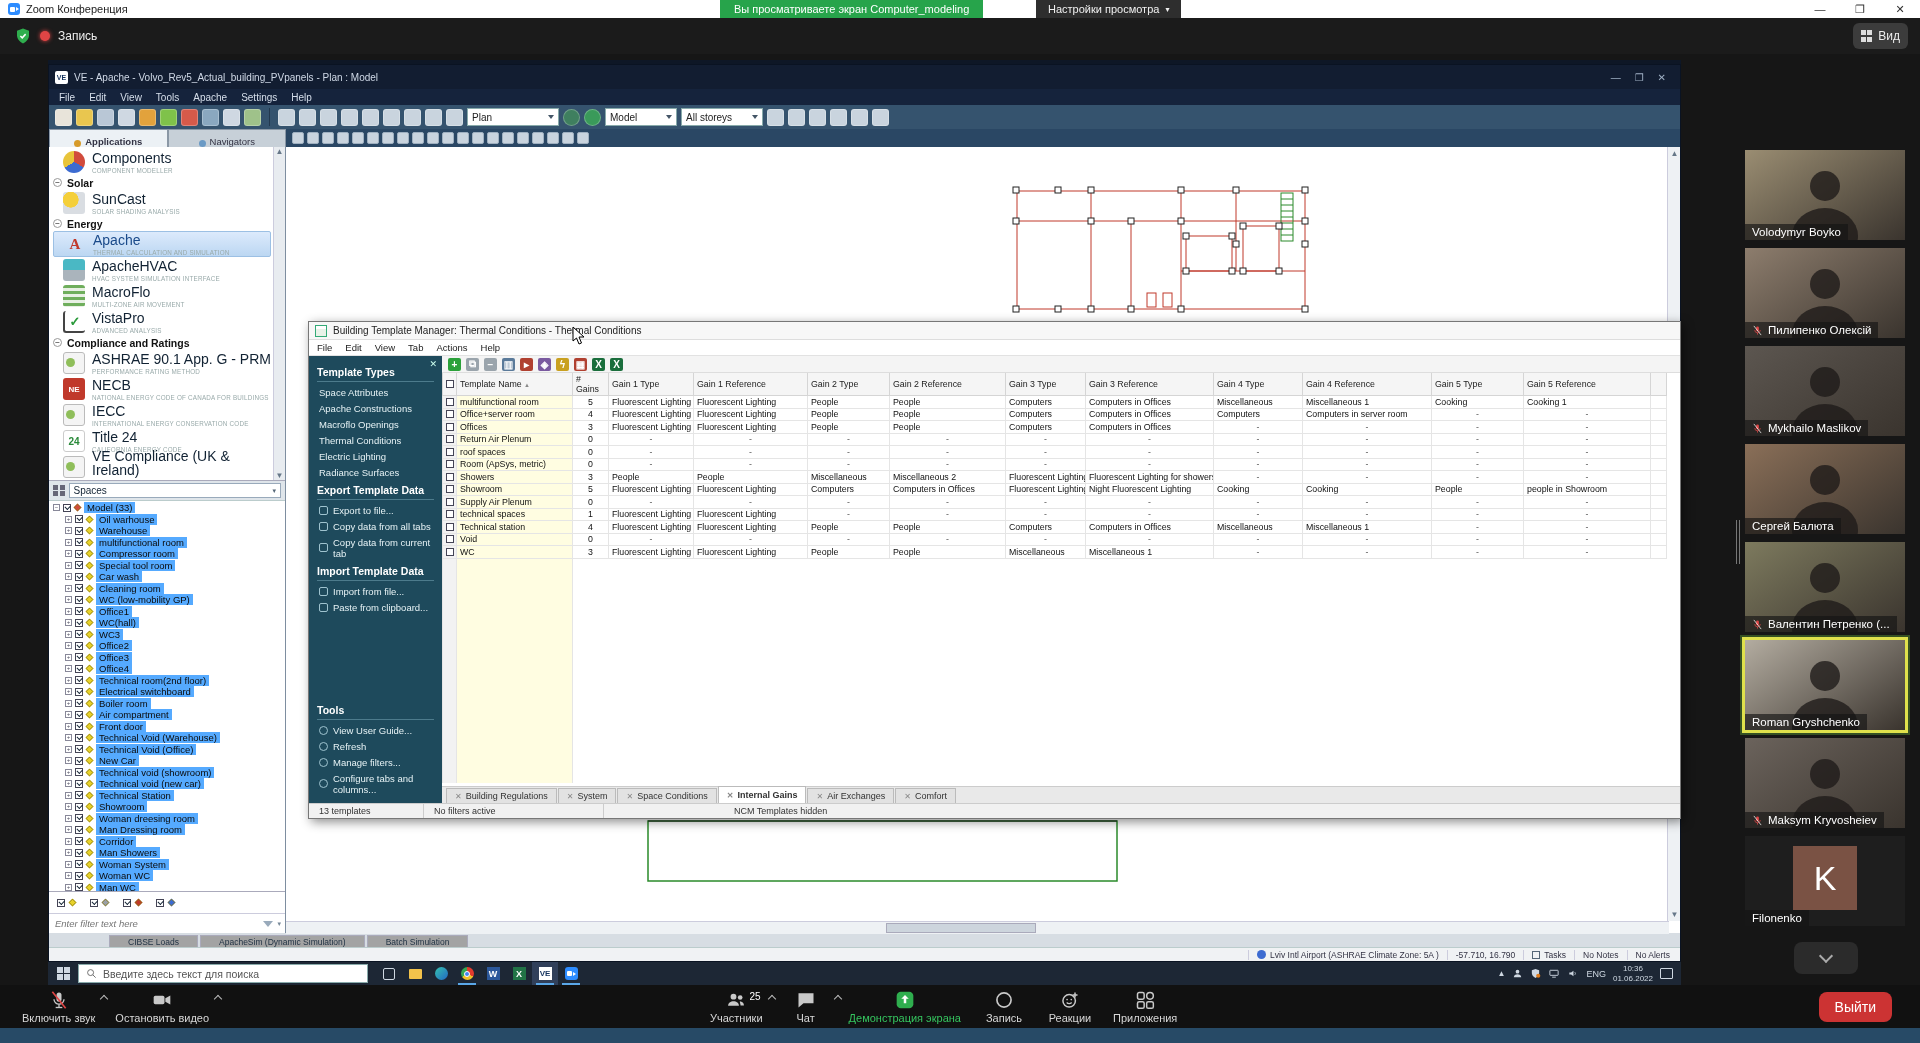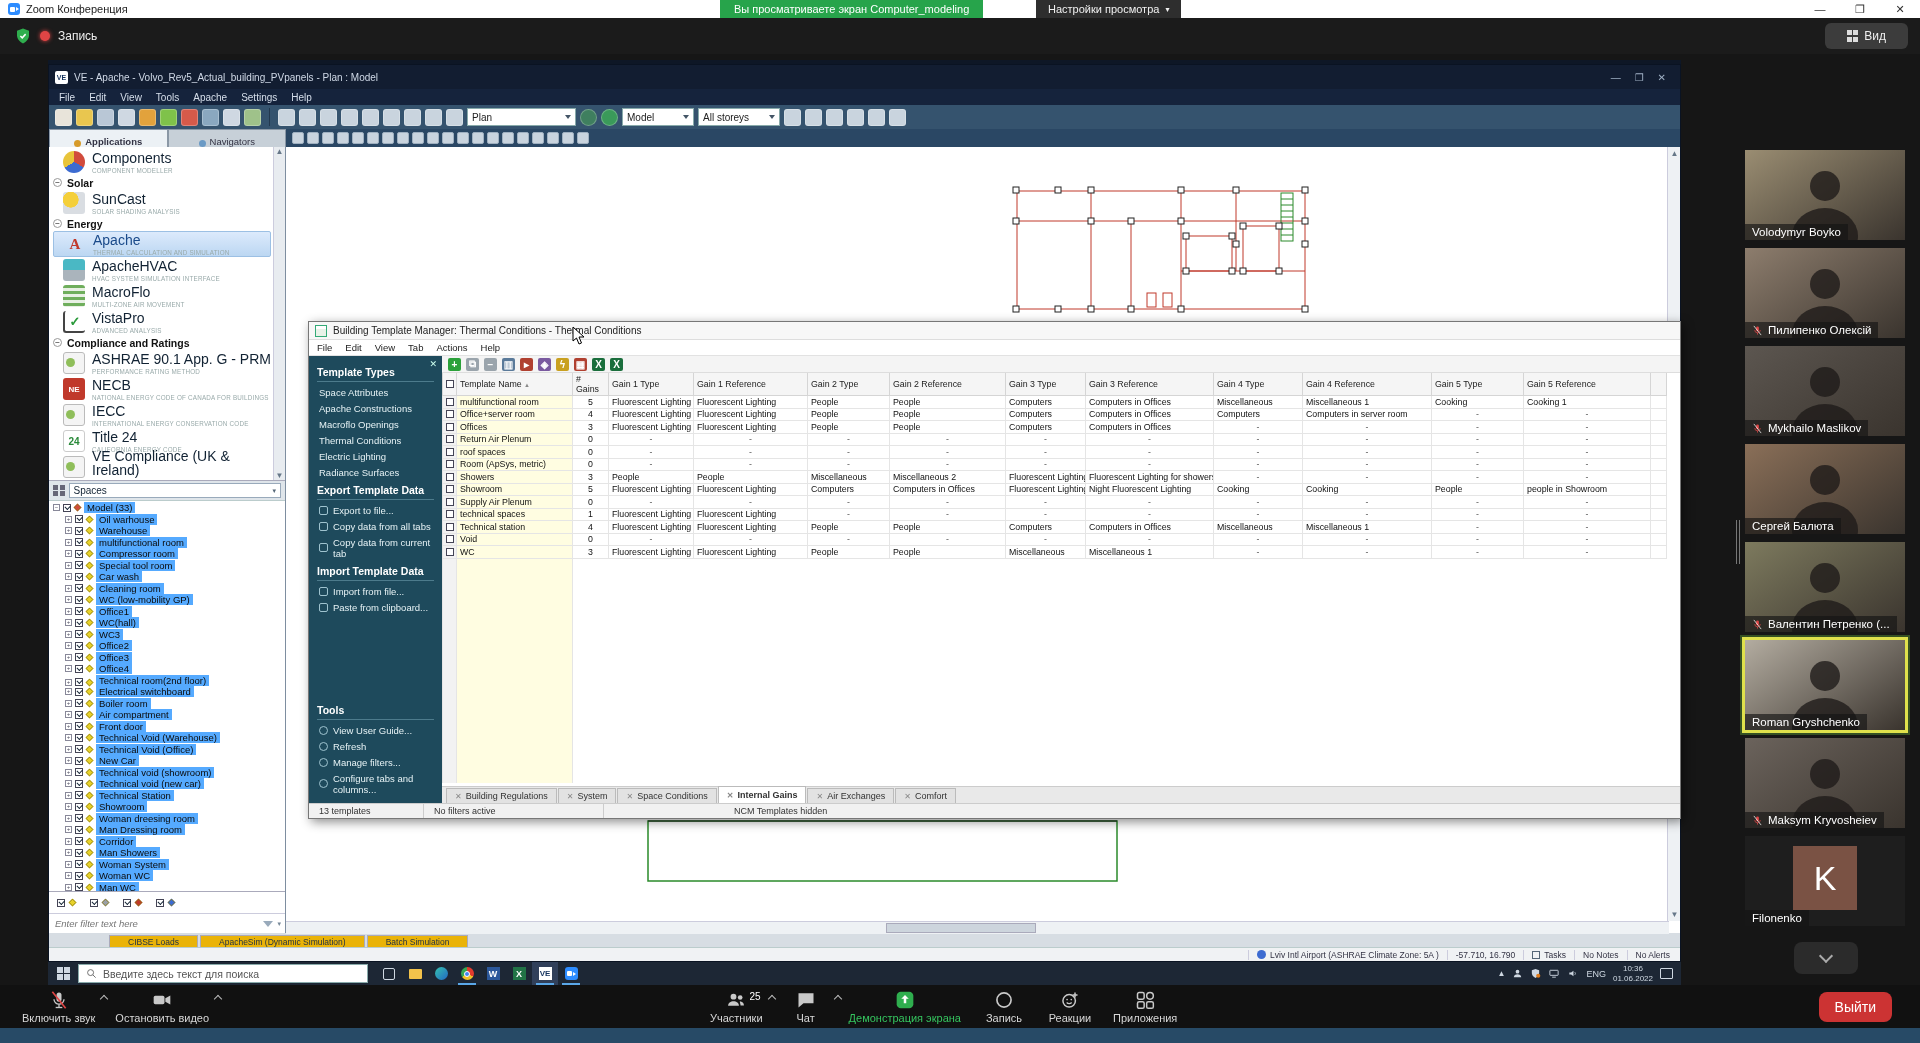--- a/index.html
+++ b/index.html
@@ -11,21 +11,21 @@
   .zlogo{width:12px;height:12px;border-radius:3px;background:#2d8cff;margin:0 6px 0 8px;position:relative;}
   .zlogo:after{content:"";position:absolute;left:2px;top:3.5px;width:5px;height:5px;background:#fff;border-radius:1px;}
   .zlogo:before{content:"";position:absolute;right:1.5px;top:4px;border-left:3px solid #fff;border-top:2px solid transparent;border-bottom:2px solid transparent;}
   .zbanner{position:absolute;left:720px;top:0;height:18px;padding:0 14px;background:#27a44b;color:#fff;display:flex;align-items:center;font-size:11px;}
   .zviewset{position:absolute;left:1036px;top:0;height:18px;padding:0 12px;background:#2e2e2e;color:#f0f0f0;display:flex;align-items:center;gap:6px;font-size:11px;}
   .winctl{position:absolute;top:0;height:18px;width:40px;display:flex;align-items:center;justify-content:center;color:#333;font-size:11px;}
   .zmenubar{position:absolute;left:0;top:18px;width:100%;height:36px;background:#1b1b1b;display:flex;align-items:center;}
   .recwrap{display:flex;align-items:center;gap:8px;margin-left:14px;}
   .recdot{width:10px;height:10px;border-radius:50%;background:#e04545;box-shadow:0 0 4px #e04545;}
   .reclabel{color:#eee;font-size:12px;}
-  .viewbtn{position:absolute;right:12px;top:5px;height:26px;padding:0 22px;background:#3c3c3c;border-radius:6px;color:#eee;font-size:12px;display:flex;align-items:center;gap:6px;}
+  .viewbtn{position:absolute;right:12px;top:5px;height:26px;padding:0 8px;background:#3c3c3c;border-radius:6px;color:#eee;font-size:12px;display:flex;align-items:center;gap:6px;}
   .gridglyph{display:inline-grid;grid-template-columns:5px 5px;grid-gap:1.5px;}
   .gridglyph span{width:5px;height:5px;background:#ddd;}
 
   
   .desktop{position:absolute;left:48px;top:60px;width:1633px;height:925px;background:#0e1726;}
   .ve{position:absolute;left:0;top:4px;width:1633px;height:898px;display:flex;flex-direction:column;border:1px solid #0a1322;}
   .vetitle{height:24px;background:#121d31;color:#cfd8e6;font-size:10px;display:flex;align-items:center;padding:0 6px;gap:6px;}
   .veicon{width:13px;height:13px;background:#fff;border-radius:2px;color:#15335e;font-weight:bold;font-size:7px;display:flex;align-items:center;justify-content:center;}
   .vectls{margin-left:auto;display:flex;gap:14px;color:#9fb0c4;font-size:10px;padding-right:8px;}
   .vemenu{height:16px;background:#15233c;color:#d6dfeb;font-size:10px;display:flex;align-items:center;gap:14px;padding:0 10px;}
@@ -66,21 +66,21 @@
   .filterrow{height:20px;border-top:1px solid #ccd;display:flex;align-items:center;padding:0 4px;gap:4px;}
   .filterrow input{flex:1;border:none;outline:none;font-style:italic;font-size:9.5px;color:#888;font-family:"Liberation Sans",sans-serif;}
   .funnel{width:0;height:0;border-left:5px solid transparent;border-right:5px solid transparent;border-top:6px solid #9ab;}
   .canvas{flex:1;position:relative;background:#fff;min-width:0;}
   .vscroll{position:absolute;right:0;top:0;width:13px;height:774px;background:#eef1f4;border-left:1px solid #ccd;}
   .vscroll .arr{position:absolute;left:0;width:13px;height:13px;font-size:8px;color:#678;text-align:center;line-height:13px;}
   .vthumb{position:absolute;left:1px;top:330px;width:10px;height:120px;background:#cdd5dd;border:1px solid #aab;}
   .hscroll{position:absolute;left:0;top:774px;width:1383px;height:13px;background:#eef1f4;border-top:1px solid #ccd;}
   .hthumb{position:absolute;left:600px;top:1px;width:150px;height:10px;background:#cdd5dd;border:1px solid #aab;}
   .vebtabs{height:14px;background:#d7dde3;display:flex;gap:2px;padding-left:60px;align-items:flex-end;}
-  .vebtab{background:#eab308;border:1px solid #aab;border-bottom:none;font-size:8.5px;color:#234;padding:0 18px;height:12px;display:flex;align-items:center;}
+  .vebtab{background:#a3a3a3;border:1px solid #aab;border-bottom:none;font-size:8.5px;color:#234;padding:0 18px;height:12px;display:flex;align-items:center;}
   .vestatus{height:14px;background:#f0f2f4;border-top:1px solid #bcc;display:flex;align-items:center;font-size:8.5px;color:#334;justify-content:flex-end;gap:8px;padding-right:10px;}
   .vestatus .seg{display:flex;align-items:center;gap:4px;border-left:1px solid #ccd;padding-left:8px;height:10px;}
 
   
   .dlg{position:absolute;left:259px;top:260px;width:1373px;height:498px;background:#fff;border:1px solid #777;box-shadow:3px 3px 10px rgba(0,0,0,.45);display:flex;flex-direction:column;z-index:5;}
   .dlgtitle{height:18px;background:#f7f7f7;border-bottom:1px solid #ddd;display:flex;align-items:center;gap:6px;font-size:10px;color:#222;padding:0 6px;}
   .dlgicon{width:12px;height:12px;background:linear-gradient(#fff 30%,#e8f2e8 30%);border:1px solid #3a7;}
   .dlgmenu{height:16px;background:#fff;border-bottom:1px solid #e2e2e2;display:flex;align-items:center;gap:13px;font-size:9.5px;color:#222;padding:0 8px;}
   .dlgbody{flex:1;display:flex;min-height:0;}
   .dnav{width:133px;background:#1e4a5c;color:#dfeef2;display:flex;flex-direction:column;padding:6px 8px;position:relative;}
@@ -216,21 +216,21 @@
           <span class="tbsep"></span>
           <span class="chip" style="background:#c9d4de"></span>
           <span class="chip" style="background:#c9d4de"></span>
           <span class="chip" style="background:#c9d4de"></span>
           <span class="chip" style="background:#c9d4de"></span>
           <span class="chip" style="background:#c9d4de"></span>
           <span class="chip" style="background:#c9d4de"></span>
           <span class="chip" style="background:#c9d4de"></span>
           <span class="chip" style="background:#c9d4de"></span>
           <span class="chip" style="background:#c9d4de"></span>
-          <div class="dd" style="width:109px">
+          <div class="dd" style="width:92px">
             <span>Plan</span>
             <span class="car"></span>
           </div>
           <span class="chip" style="background:#3f7f5f;border-radius:50%"></span>
           <span class="chip" style="background:#3a9a5a;border-radius:50%"></span>
           <div class="dd" style="width:72px">
             <span>Model</span>
             <span class="car"></span>
           </div>
           <div class="dd" style="width:82px">
@@ -471,21 +471,21 @@
                 <span class="cb ck"></span>
                 <span class="diam"></span>
                 <span class="tlabel">Office3</span>
               </div>
               <div class="trow" style="padding-left:12px;">
                 <span class="plus">+</span>
                 <span class="cb ck"></span>
                 <span class="diam"></span>
                 <span class="tlabel">Office4</span>
               </div>
-              <div class="trow" style="padding-left:12px;align-items:flex-end;">
+              <div class="trow" style="padding-left:12px;">
                 <span class="plus">+</span>
                 <span class="cb ck"></span>
                 <span class="diam"></span>
                 <span class="tlabel">Technical room(2nd floor)</span>
               </div>
               <div class="trow" style="padding-left:12px;">
                 <span class="plus">+</span>
                 <span class="cb ck"></span>
                 <span class="diam"></span>
                 <span class="tlabel">Electrical switchboard</span>

